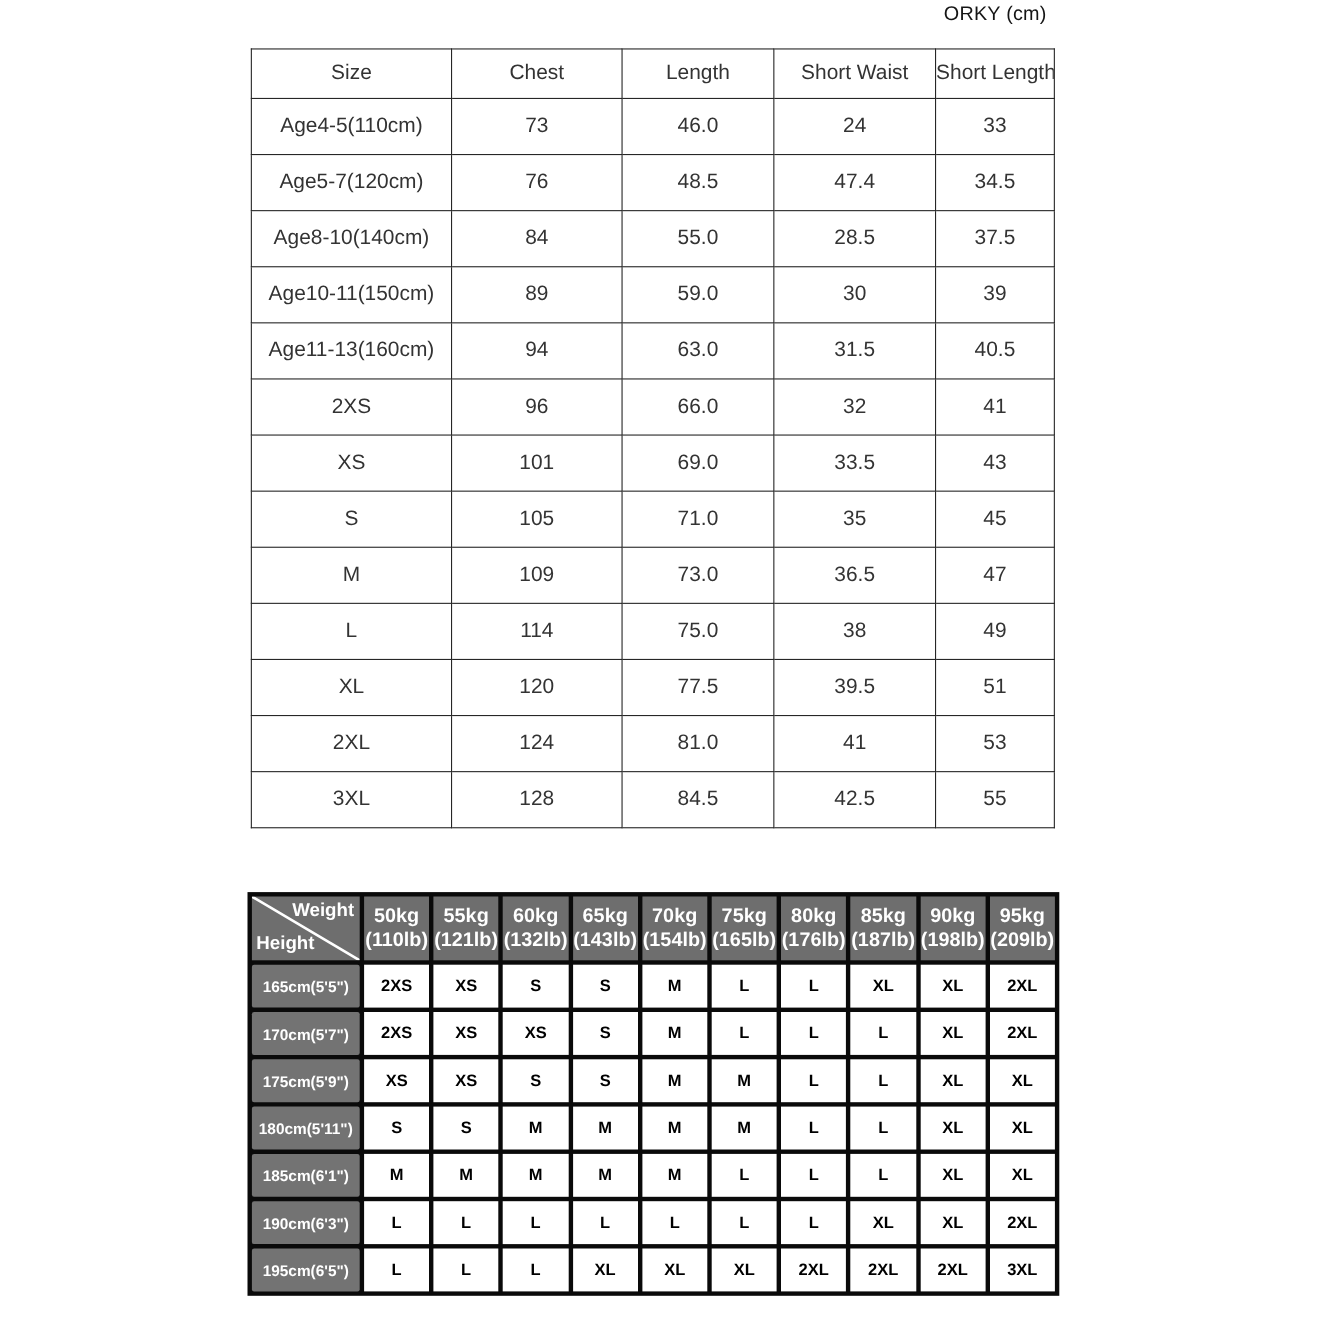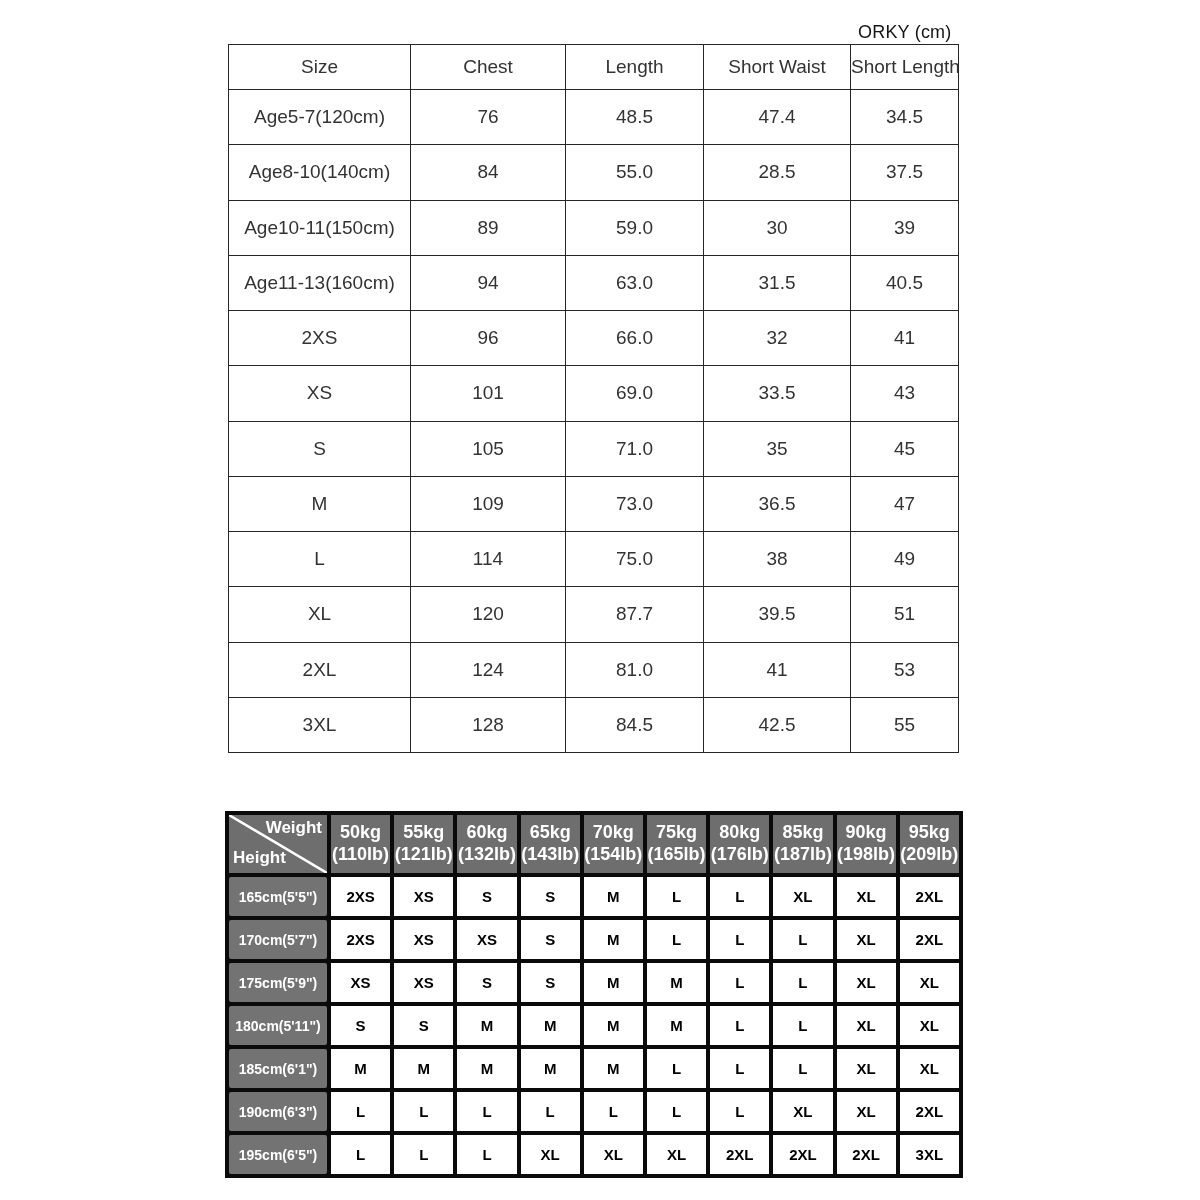--- a/index.html
+++ b/index.html
@@ -9,21 +9,21 @@
     height: 1200px;
     background: #ffffff;
     font-family: "Liberation Sans", sans-serif;
     overflow: hidden;
   }
 
   
   .orky-title {
     position: absolute;
     left: 858px;
-    top: 22px;
+    top: 2px;
     font-size: 18px;
     color: #151515;
     letter-spacing: 0.2px;
   }
 
   
   .size-table {
     position: absolute;
     left: 228px;
     top: 44px;
@@ -130,20 +130,27 @@
       <tr id="size-head-row">
           <th>Size</th>
           <th>Chest</th>
           <th>Length</th>
           <th>Short Waist</th>
           <th>Short Length</th>
         </tr>
     </thead>
     <tbody id="size-body">
         <tr>
+          <td>Age4-5(110cm)</td>
+          <td>73</td>
+          <td>46.0</td>
+          <td>24</td>
+          <td>33</td>
+        </tr>
+        <tr>
           <td>Age5-7(120cm)</td>
           <td>76</td>
           <td>48.5</td>
           <td>47.4</td>
           <td>34.5</td>
         </tr>
         <tr>
           <td>Age8-10(140cm)</td>
           <td>84</td>
           <td>55.0</td>
@@ -195,21 +202,21 @@
         <tr>
           <td>L</td>
           <td>114</td>
           <td>75.0</td>
           <td>38</td>
           <td>49</td>
         </tr>
         <tr>
           <td>XL</td>
           <td>120</td>
-          <td>87.7</td>
+          <td>77.5</td>
           <td>39.5</td>
           <td>51</td>
         </tr>
         <tr>
           <td>2XL</td>
           <td>124</td>
           <td>81.0</td>
           <td>41</td>
           <td>53</td>
         </tr>

